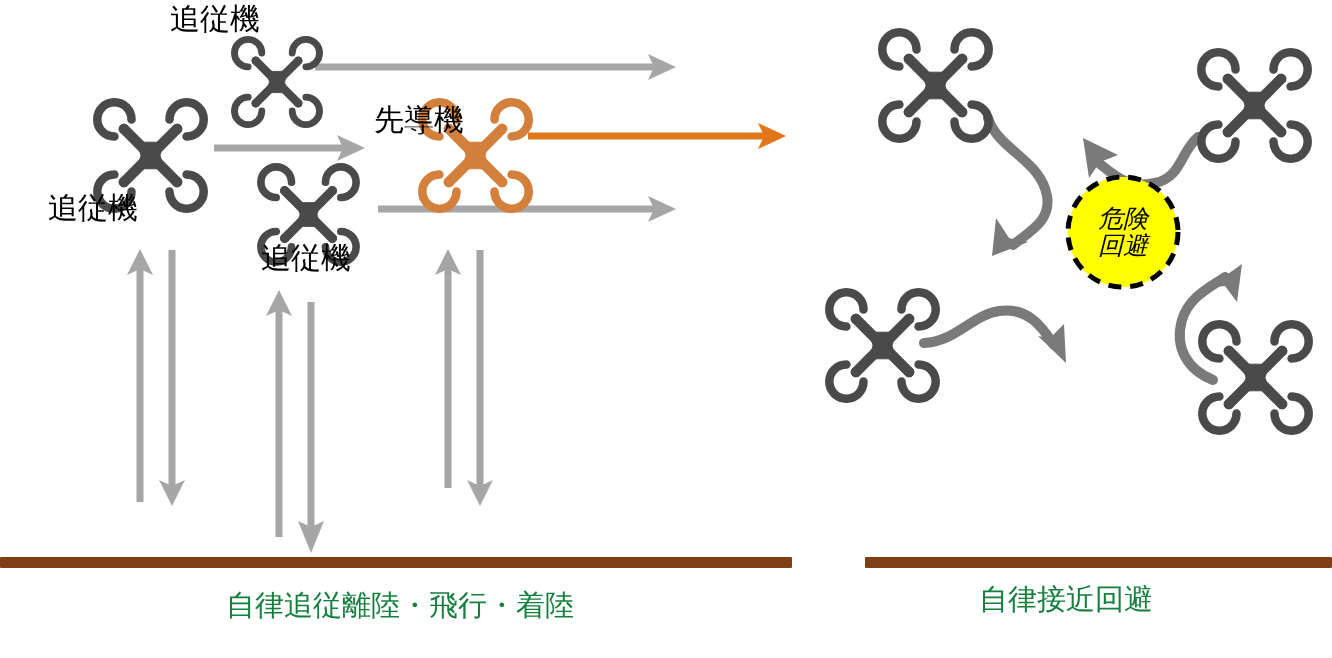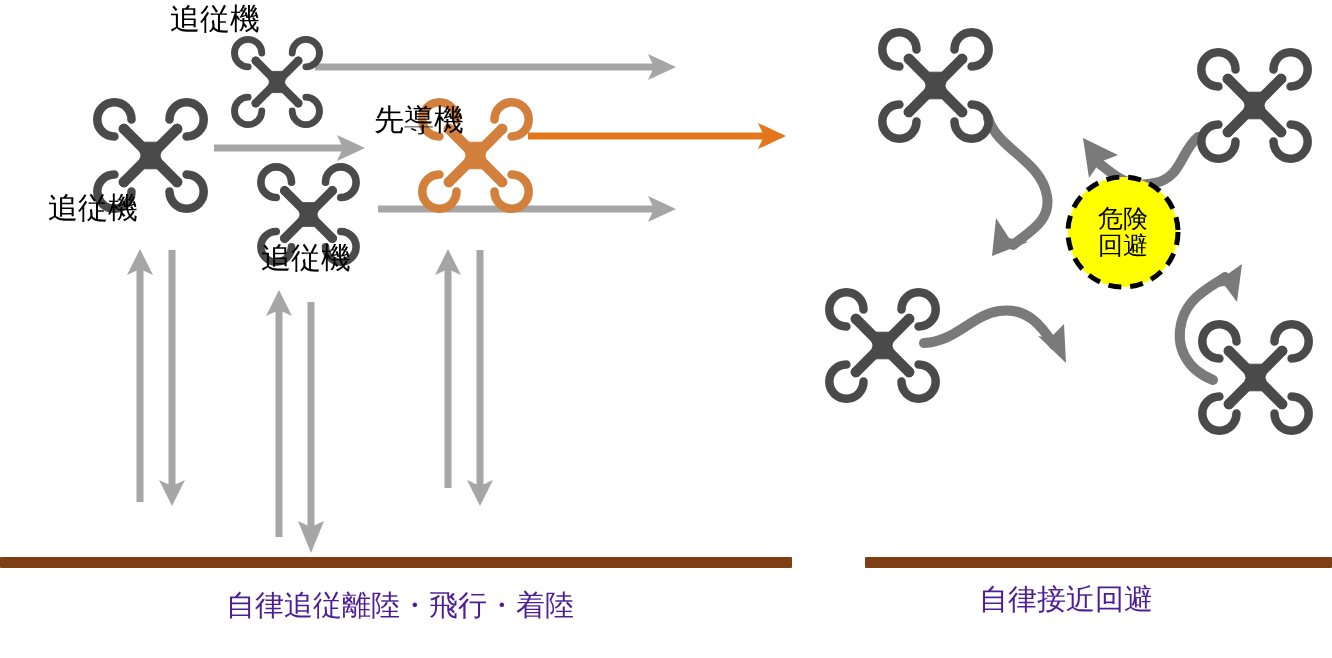--- a/index.html
+++ b/index.html
@@ -35,21 +35,21 @@
     color: #000000;
     font-family: "DejaVu Sans", "Liberation Sans", sans-serif;
     font-size: 30px;
     line-height: 1;
     white-space: nowrap;
     letter-spacing: 0px;
   }
 
   .caption {
     position: absolute;
-    color: #4c1d95;
+    color: #15803d;
     font-family: "DejaVu Sans", "Liberation Sans", sans-serif;
     font-size: 29px;
     line-height: 1;
     white-space: nowrap;
     text-align: center;
   }
 
   .ground {
     position: absolute;
     height: 11px;
@@ -236,21 +236,21 @@
 
       <g transform="translate(35,298) scale(0.95)" fill="#4a4a4a" stroke="#4a4a4a">
         <use href="#drone-shape-r"></use>
       </g>
 
       <g transform="translate(408,330) scale(0.95)" fill="#4a4a4a" stroke="#4a4a4a">
         <use href="#drone-shape-r"></use>
       </g>
     </svg>
 
-    <div class="hazard-text" style="left:273px; top:205px; width:100px;">
+    <div class="hazard-text" style="left:273px; top:205px; width:100px;font-style:italic;">
       <div>危険</div>
       <div>回避</div>
     </div>
 
     <div class="ground" style="left:65px; top:557px; width:467px; background:#7e3f15;"></div>
 
     <div class="caption" style="left:0px; top:585px; width:532px;">自律接近回避</div>
   </div>
 
 </div>

